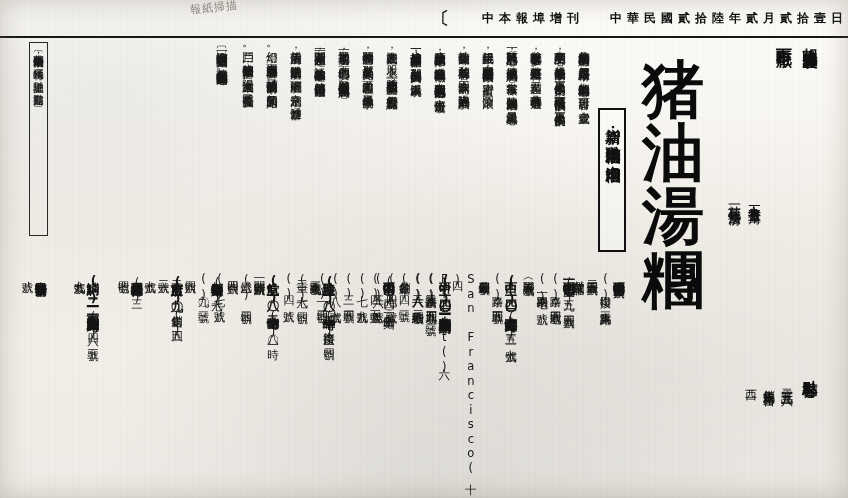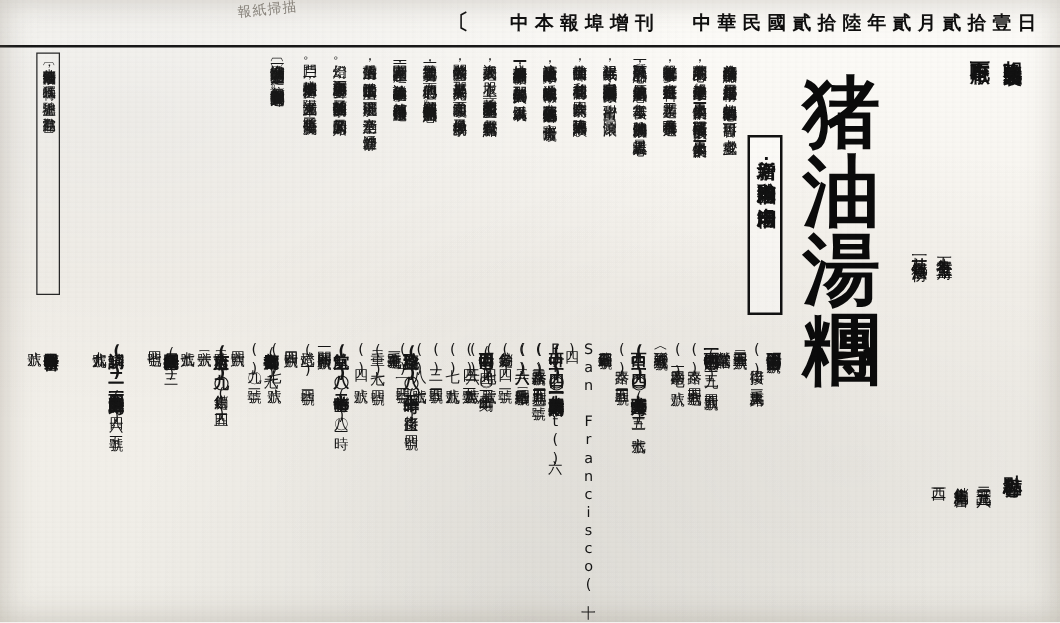--- a/index.html
+++ b/index.html
@@ -49,28 +49,28 @@
     width: 848px;
     height: 30px;
     display: flex;
     flex-direction: row-reverse;
     align-items: center;
     justify-content: flex-start;
     gap: 0;
   }
   .mast-text {
     font-family: "DejaVu Sans", sans-serif;
-    font-size: 15px;
+    font-size: 12px;
     font-weight: bold;
     letter-spacing: 5px;
     color: #101010;
     white-space: nowrap;
     line-height: 30px;
   }
-  .mast-right { margin-right: 14px; }
+  .mast-right { margin-right: 0; }
   .mast-mid  { margin-right: 26px; }
   .mast-left {
     font-size: 17px;
     letter-spacing: 3px;
     margin-right: 30px;
   }
   .mast-bracket { font-size: 17px; }
   .mast-stamp {
     position: absolute;
     left: 190px;

